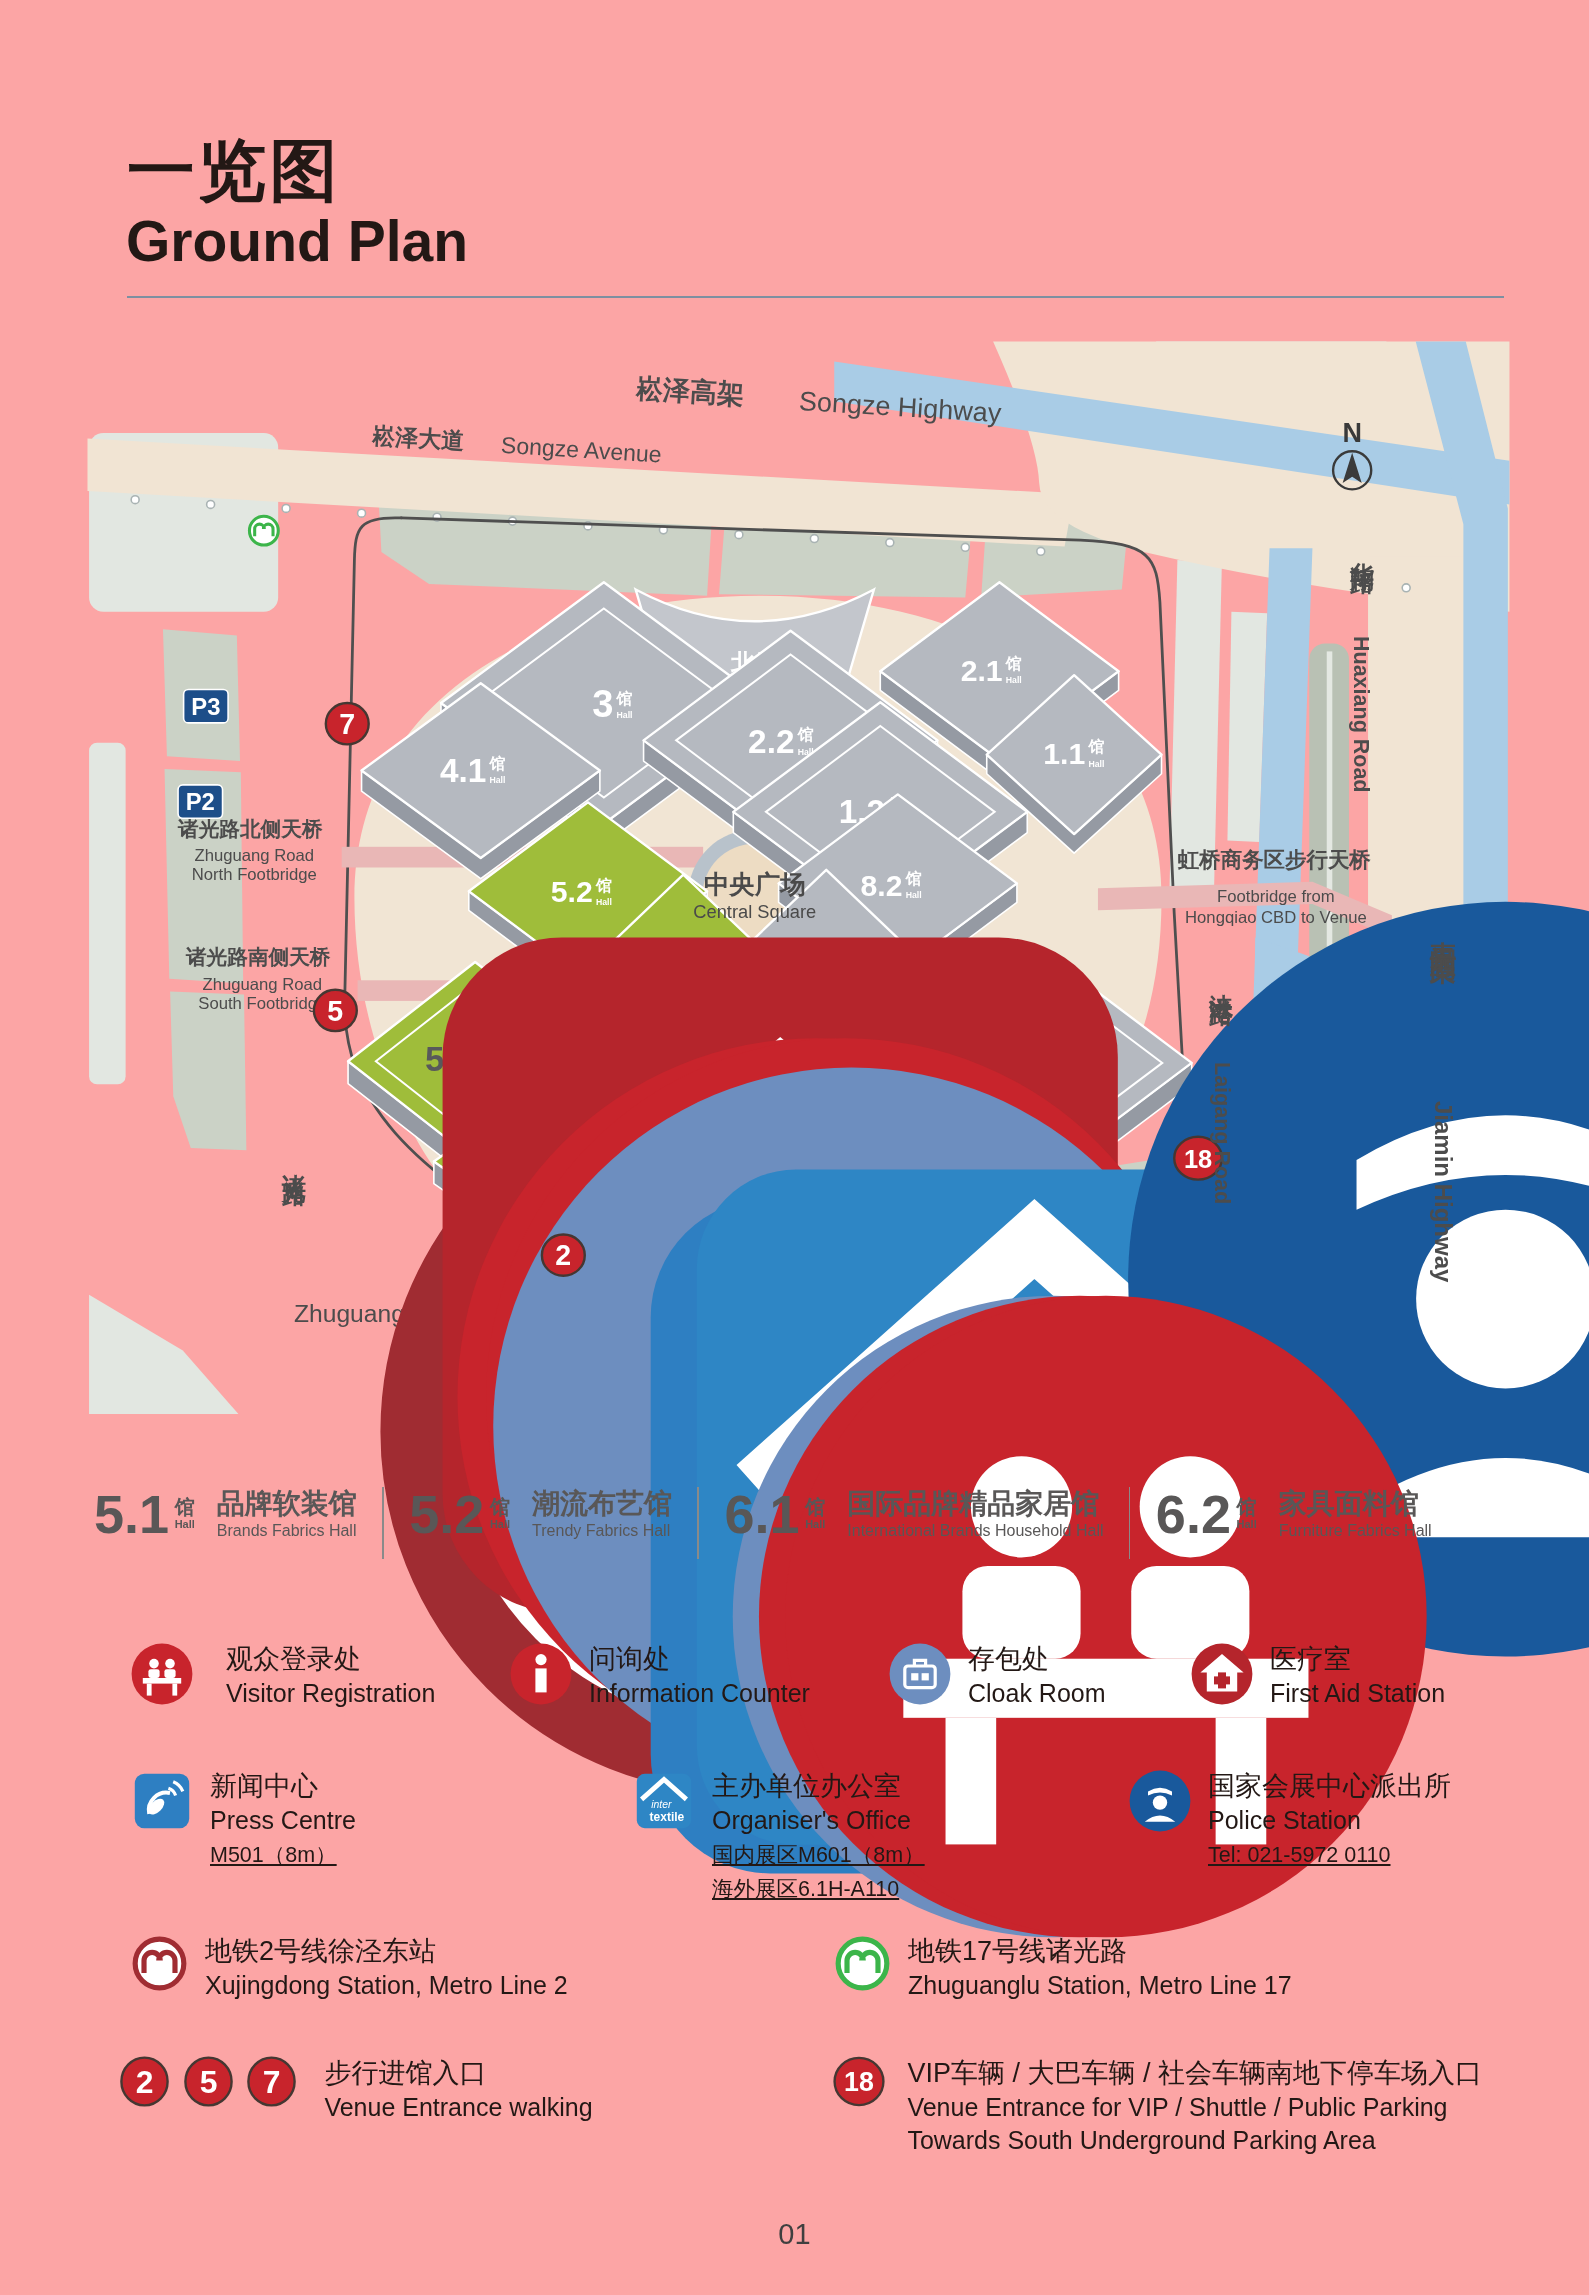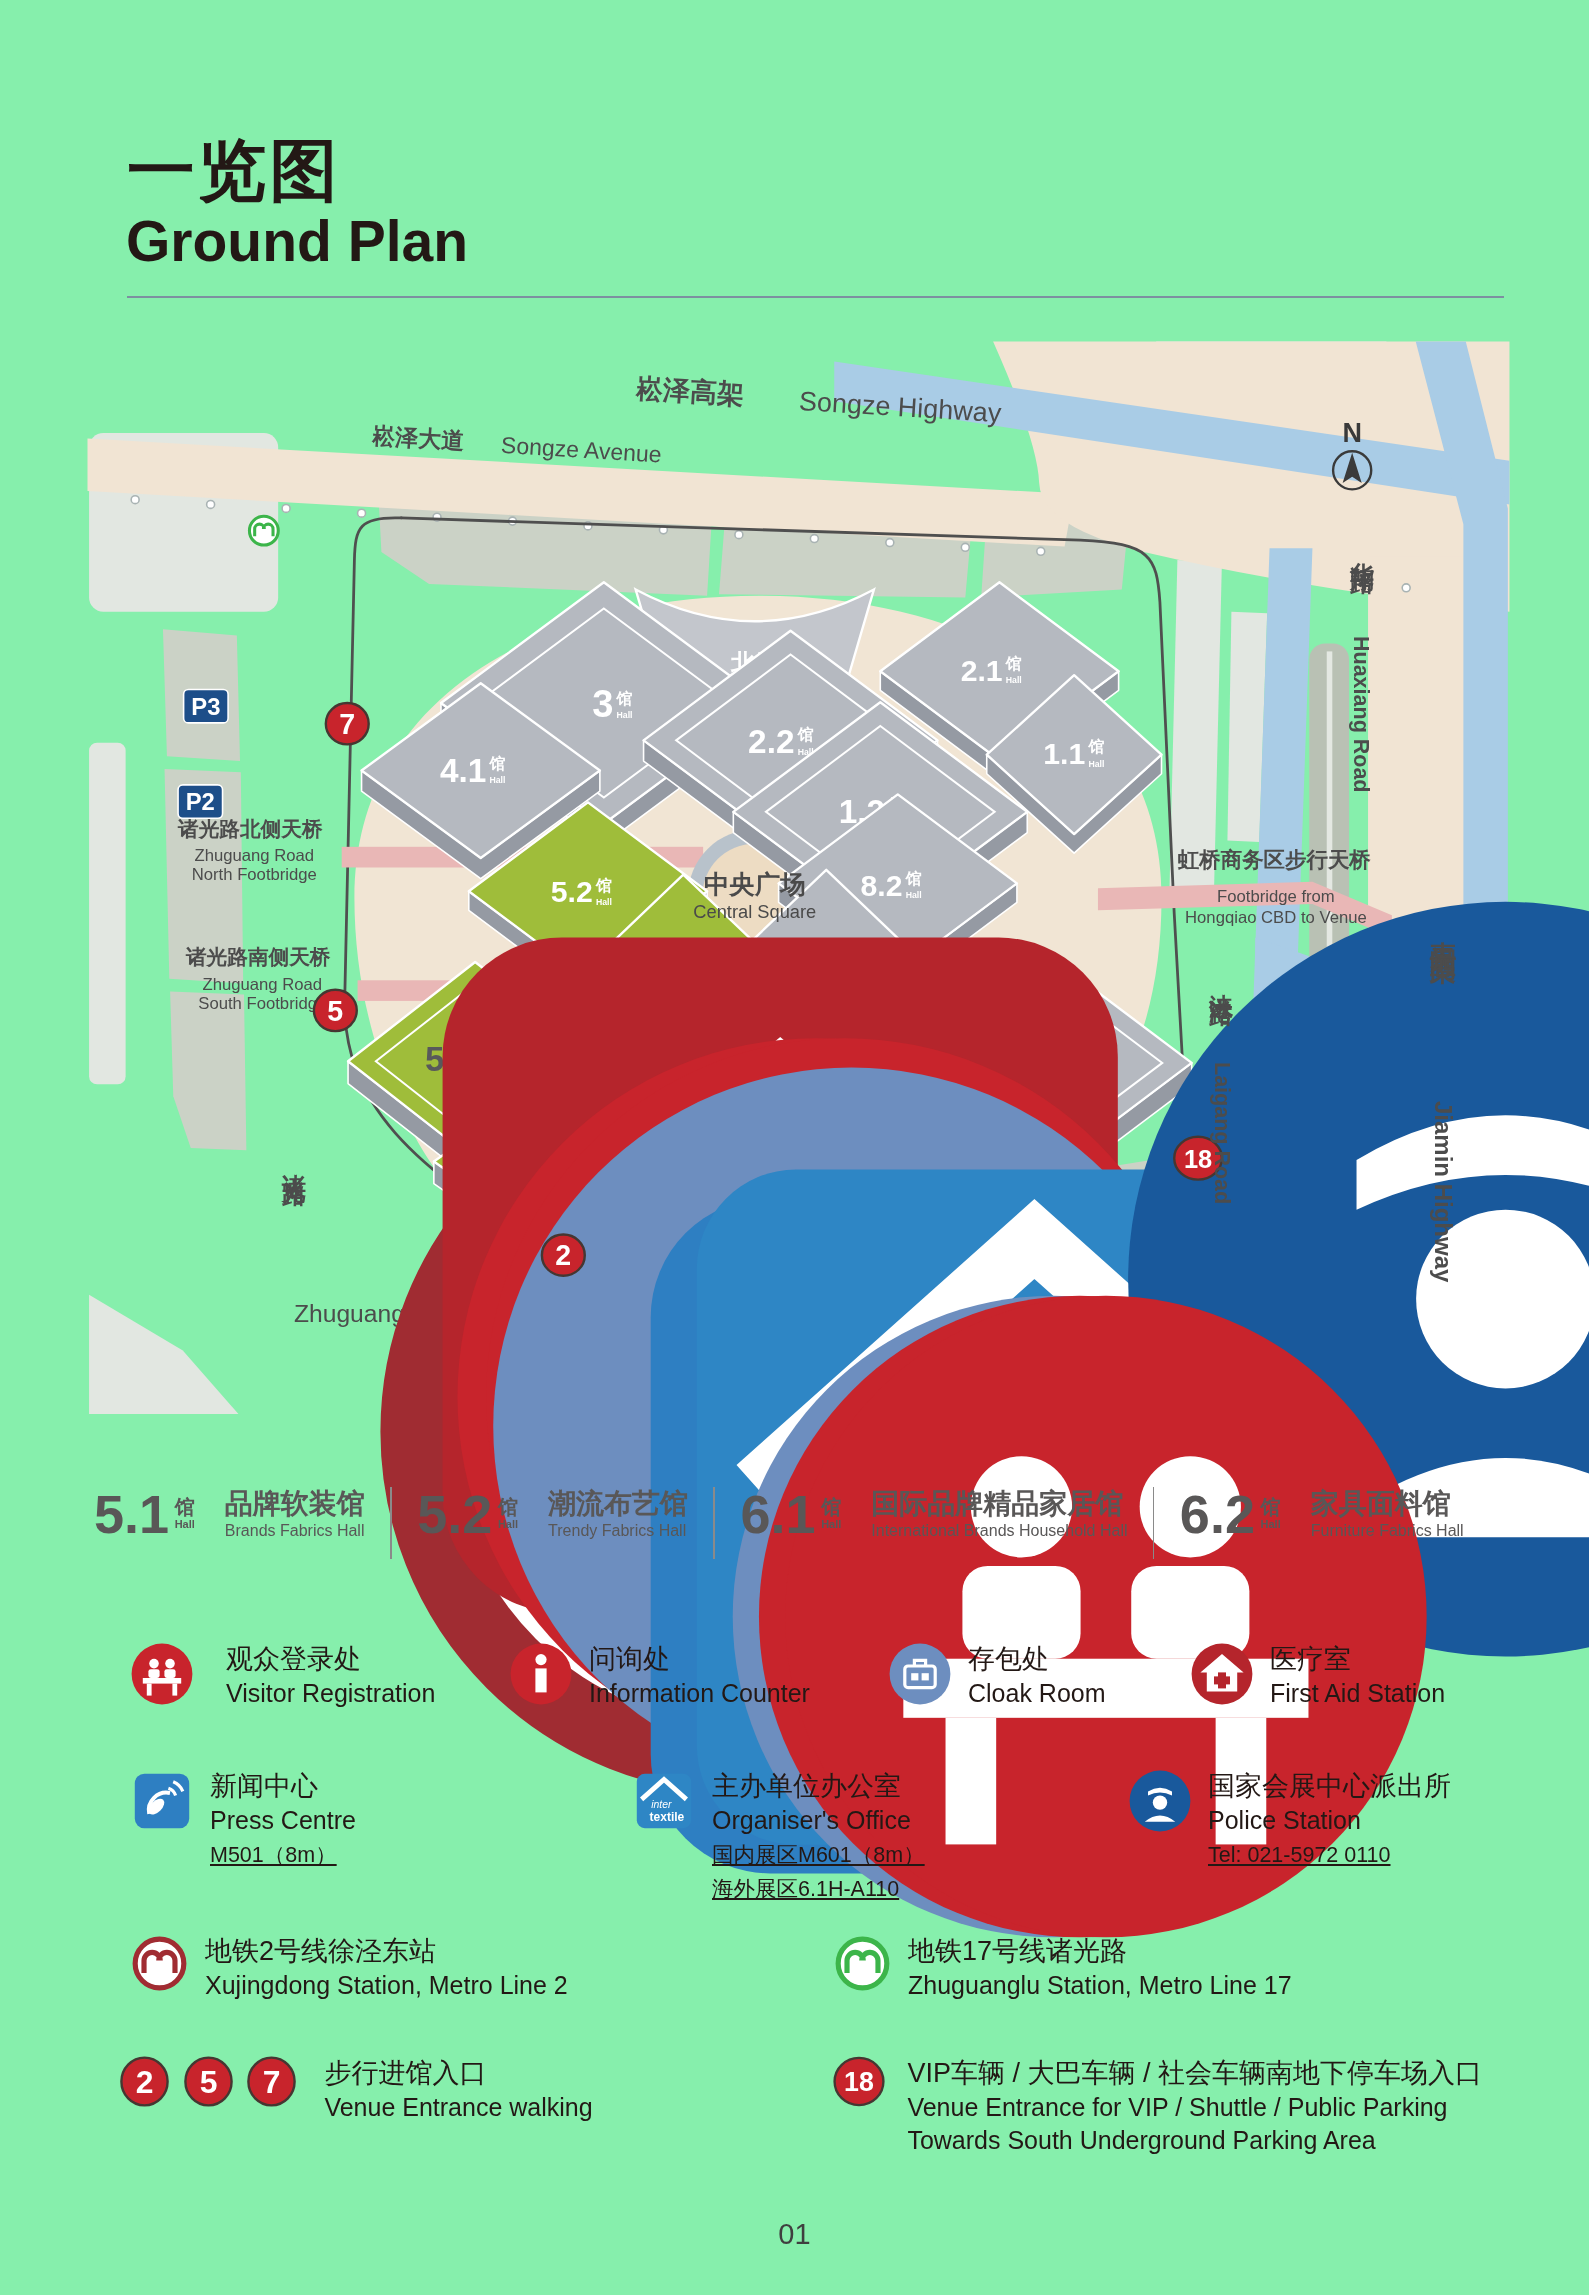--- a/index.html
+++ b/index.html
@@ -1,16 +1,16 @@
 <!DOCTYPE html>
 <html style="font-size:12.7px"><head>
 <meta charset="utf-8">
 <style>
   html,body{margin:0;padding:0;background:#fff;}
-  .page{position:relative;width:1589px;height:2295px;background:#86efac;overflow:hidden;
+  .page{position:relative;width:1589px;height:2295px;background:#fca5a5;overflow:hidden;
         font-family:"Liberation Sans","DejaVu Sans",sans-serif;color:#231815;}
   
   .title-cn{position:absolute;left:127px;top:126px;font-size:68px;font-weight:bold;color:#231815;letter-spacing:3.2px;}
   .title-en{position:absolute;left:126px;top:208px;font-size:57px;font-weight:bold;color:#231815;}
   .rule{position:absolute;left:127px;top:296px;width:1377px;height:2.4px;background:#7d8fa0;}
   
   svg.map{position:absolute;left:0;top:0;}
   .parcel{fill:#cbd2c6;stroke:none;}
   .parcel-light{fill:#e2e7e1;}
   .beige{fill:#f1e4d3;}
@@ -38,21 +38,21 @@
   
   .vlab{position:absolute;writing-mode:vertical-rl;color:#4c4c4c;font-weight:600;}
   .vlab.upright{text-orientation:upright;letter-spacing:4.8px;}
   
   .hall-legend{position:absolute;left:94px;top:1487px;width:1422px;display:flex;align-items:flex-start;}
   .hl-item{display:flex;align-items:flex-start;flex:none;}
   .hl-num{font-size:54px;font-weight:bold;color:#595757;line-height:1;}
   .hl-suffix{display:flex;flex-direction:column;margin-left:5.6px;margin-top:9.5px;}
   .hl-suffix .cn{font-size:20px;font-weight:bold;color:#595757;line-height:1.05;}
   .hl-suffix .en{font-size:11px;font-weight:bold;color:#595757;}
-  .hl-name{margin-left:30px;margin-top:0;}
+  .hl-name{margin-left:22px;margin-top:0;}
   .hl-name .cn{font-size:28px;font-weight:bold;color:#595757;line-height:1.2;}
   .hl-name .en{font-size:16px;color:#595757;line-height:1.25;}
   .hl-div{width:1.6px;height:72px;background:#8a8a8a;margin:0 25.4px;flex:none;}
   .fac-item{position:absolute;display:flex;gap:16px;align-items:flex-start;}
   .fac-text .cn{font-size:27px;color:#231815;font-weight:500;line-height:1.3;}
   .fac-text .en{font-size:25px;color:#231815;line-height:1.3;}
   .fac-text .note{font-size:21.5px;color:#231815;line-height:1.45;margin-top:3.2px;text-decoration:underline;}
   .ent-circles{display:flex;gap:12.7px;align-items:center;}
   .footer{position:absolute;left:0;top:2218px;width:100%;text-align:center;font-size:29px;color:#3f3f3f;}
 </style>

